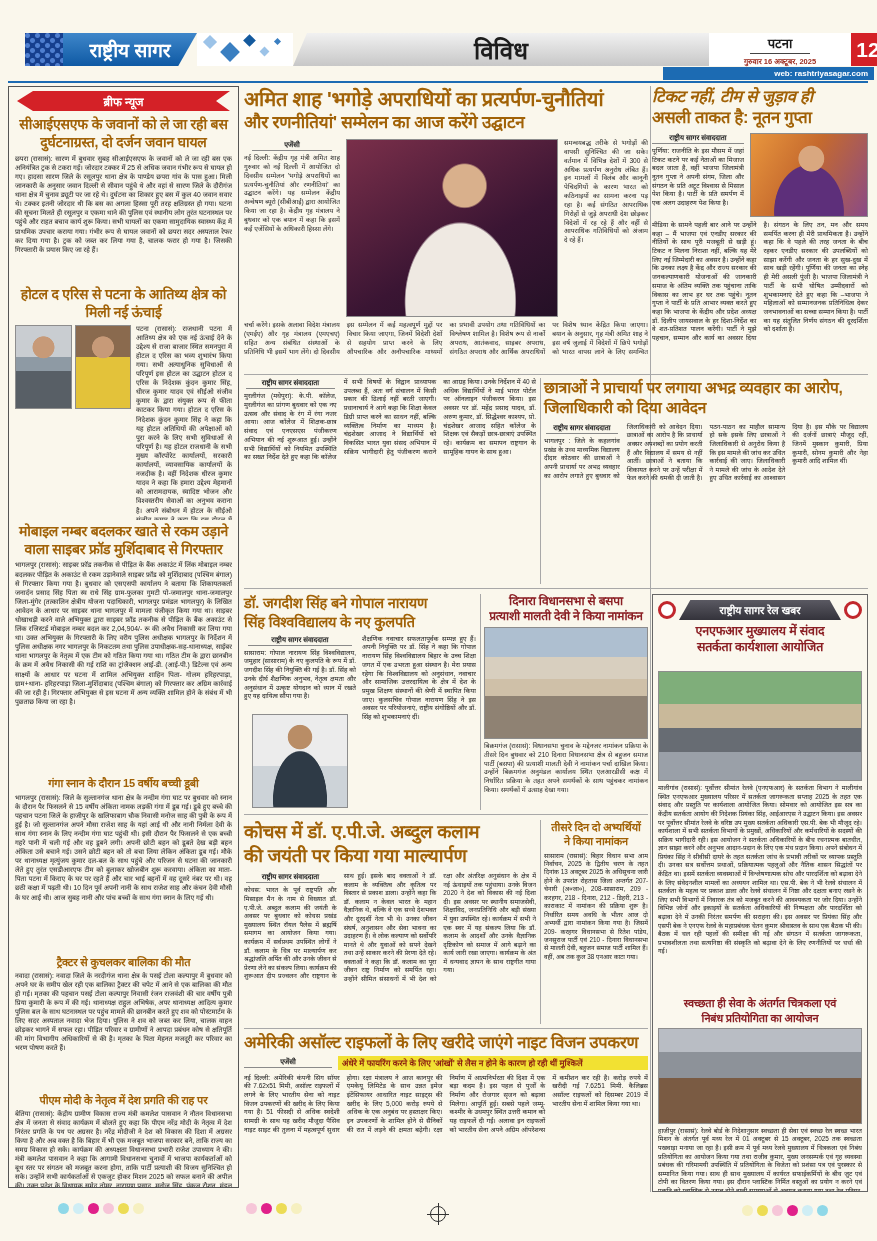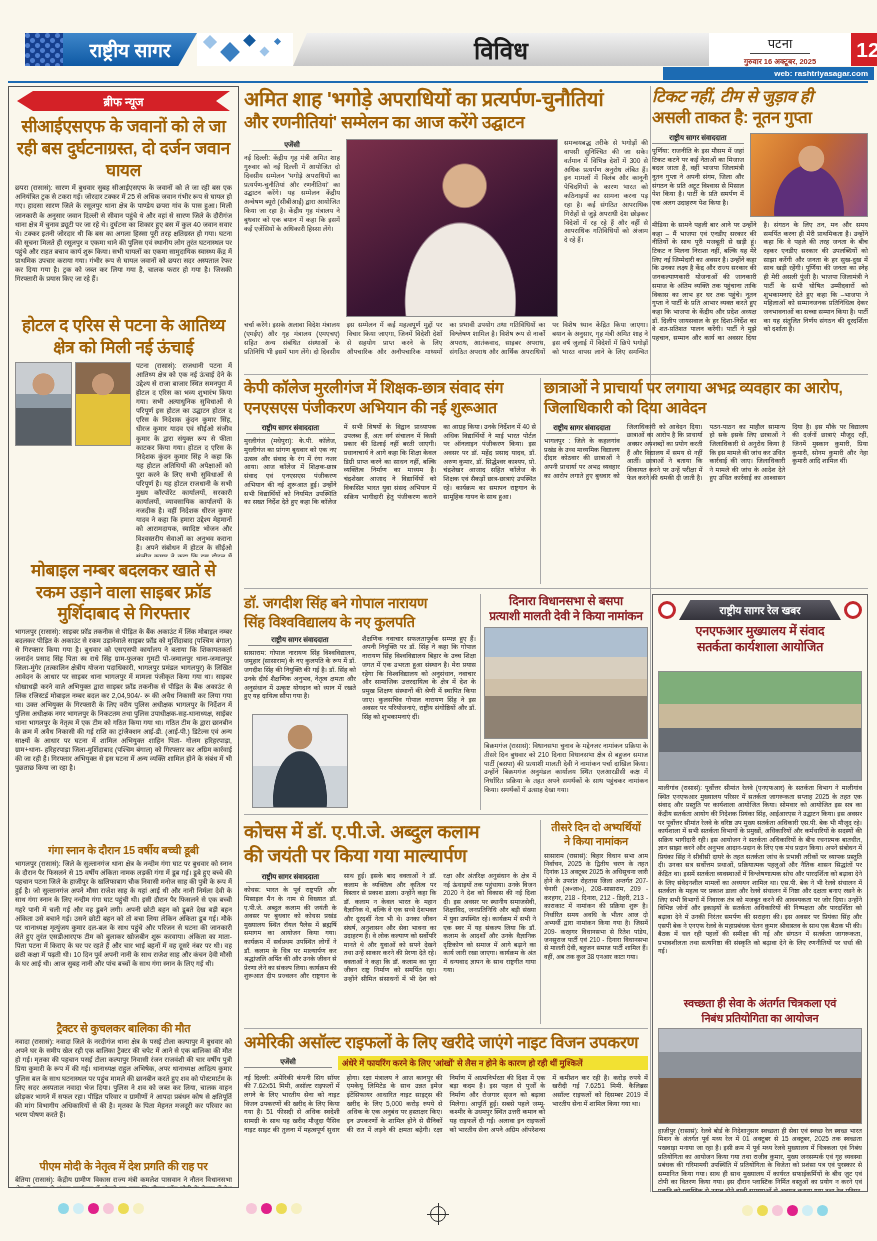--- a/index.html
+++ b/index.html
@@ -14,21 +14,21 @@
      #163f8e;background-size:10px 10px;}
   .hdr-name{width:134px;background:linear-gradient(180deg,#3f87ca,#0e59a4);color:#fff;
      font-weight:800;font-size:19px;display:flex;align-items:center;justify-content:center;
      clip-path:polygon(0 0,100% 0,86% 100%,0 100%);}
   .hdr-diamonds{width:96px;position:relative;background:#fff;}
   .dia{position:absolute;transform:rotate(45deg);}
   .hdr-mid{flex:1;background:linear-gradient(180deg,#f1f1f1,#c7c7c7);display:flex;
      align-items:center;justify-content:center;font-weight:800;font-size:24px;color:#1c1c1c;
      clip-path:polygon(14px 0,100% 0,100% 100%,0 100%);}
   .hdr-edition{width:142px;background:#fff;display:flex;flex-direction:column;align-items:center;justify-content:center;}
-  .hdr-city{font-weight:400;font-size:13px;border-bottom:1px solid #444;padding:0 18px 1px;}
+  .hdr-city{font-weight:700;font-size:13px;border-bottom:1px solid #444;padding:0 18px 1px;}
   .hdr-date{font-weight:700;font-size:7.5px;color:#9c2b1f;margin-top:2px;}
   .hdr-page{width:34px;background:#d42127;color:#fff;font-weight:800;font-size:21px;
      display:flex;align-items:center;justify-content:center;}
   .web-strip{background:#1c6bb3;color:#fff;font-size:8px;font-weight:700;
      display:flex;align-items:center;justify-content:flex-end;padding-right:6px;}
   
   .hl{font-weight:800;color:#a16207;margin:0;letter-spacing:-0.2px;}
   .hl-c{text-align:center;}
   .maroon{color:#8b1f24;}
   .byline{font-size:7px;font-weight:700;text-align:center;border-bottom:1px solid #8a8a8a;
@@ -38,21 +38,21 @@
   .cols3{column-count:3;column-gap:7px;}
   .cols4{column-count:4;column-gap:7px;}
   .photo{border:1px solid #8d8d8d;box-sizing:border-box;}
   .vline{position:absolute;width:1px;background:#a8a8a8;}
   .hline{position:absolute;height:1px;background:#a8a8a8;}
   
   .left-box{border:1px solid #555;box-sizing:border-box;padding:3px 6px;overflow:hidden;}
   .ribbon{height:20px;background:#d42127;color:#fff;font-weight:800;font-size:11.5px;
      display:flex;align-items:center;justify-content:center;margin:1px 2px 5px;
      clip-path:polygon(16px 0,100% 0,calc(100% - 14px) 50%,100% 100%,16px 100%,0 50%);}
-  .brief-hl{font-size:17px;line-height:1.28;margin:3px 0 2px;}
+  .brief-hl{font-size:14px;line-height:1.28;margin:3px 0 2px;}
   .brief-body{margin-bottom:4px;}
   .photo-pair{float:left;width:116px;height:84px;display:flex;gap:3px;margin:1px 5px 2px 0;}
   .photo-pair .photo{flex:1;}
   .man-suit{background:radial-gradient(circle at 50% 26%, #c79a78 0 16%, transparent 17%),
      linear-gradient(180deg,#c9cdd1 0 38%,#8e9aa4 38% 55%,#585f66 55%);}
   .man-yellow{background:radial-gradient(circle at 50% 26%, #c79a78 0 16%, transparent 17%),
      linear-gradient(180deg,#8a6a4e 0 38%,#e3c23a 38%);}
   
   .amit-photo{background:
      radial-gradient(circle at 56% 26%, #d9b08c 0 12%, transparent 13%),
@@ -178,21 +178,20 @@
       </div>
       <div class="photo nutan-photo abs" style="right:0;top:0;width:118px;height:84px;"></div>
     </div>
     <div class="body-text cols2" style="height:186px;font-size:6.5px;">मीडिया के सामने पहली बार आने पर उन्होंने कहा – मैं भाजपा एवं एनडीए सरकार की नीतियों के साथ पूरी मजबूती से खड़ी हूं। टिकट न मिलना निराशा नहीं, बल्कि यह मेरे लिए नई जिम्मेदारी का अवसर है। उन्होंने कहा कि उनका लक्ष्य है केंद्र और राज्य सरकार की जनकल्याणकारी योजनाओं की जानकारी समाज के अंतिम व्यक्ति तक पहुंचाना ताकि विकास का लाभ हर घर तक पहुंचे। नूतन गुप्ता ने पार्टी के प्रति आभार व्यक्त करते हुए कहा कि भाजपा के केंद्रीय और प्रदेश अध्यक्ष डॉ. दिलीप जायसवाल के हर दिशा-निर्देश का वे शत-प्रतिशत पालन करेंगी। पार्टी ने मुझे पहचान, सम्मान और कार्य का अवसर दिया है। संगठन के लिए तन, मन और समय समर्पित करना ही मेरी प्राथमिकता है। उन्होंने कहा कि वे पहले की तरह जनता के बीच रहकर एनडीए सरकार की उपलब्धियों को साझा करेंगी और जनता के हर सुख-दुख में साथ खड़ी रहेंगी। पूर्णिया की जनता का स्नेह ही मेरी असली पूंजी है। भाजपा जिलामंत्री ने पार्टी के सभी घोषित उम्मीदवारों को शुभकामनाएं देते हुए कहा कि –भाजपा ने महिलाओं को सम्मानजनक प्रतिनिधित्व देकर जनभावनाओं का सच्चा सम्मान किया है। पार्टी का यह संतुलित निर्णय संगठन की दूरदर्शिता को दर्शाता है।</div>
   </section>
 
   <div class="vline" style="left:650px;top:86px;height:1106px;"></div>
   <div class="hline" style="left:244px;top:374px;width:624px;"></div>
 
   <section class="abs" style="left:244px;top:378px;width:292px;height:206px;">
-    <h2 class="hl" style="font-size:15.5px;line-height:1.32;margin-bottom:4px;">केपी कॉलेज मुरलीगंज में शिक्षक-छात्र संवाद संग एनएसएस पंजीकरण अभियान की नई शुरूआत</h2>
     <div class="body-text cols3" style="height:152px;font-size:6.5px;">
       <div class="byline" style="margin:0 2px 3px;">राष्ट्रीय सागर संवाददाता</div>
       <span>मुरलीगंज (मधेपुरा): के.पी. कॉलेज, मुरलीगंज का प्रांगण बुधवार को एक नए उत्सव और संवाद के रंग में रंगा नजर आया। आज कॉलेज में शिक्षक-छात्र संवाद एवं एनएसएस पंजीकरण अभियान की नई शुरूआत हुई। उन्होंने सभी विद्यार्थियों को नियमित उपस्थिति का सख्त निर्देश देते हुए कहा कि कॉलेज में सभी विषयों के विद्वान प्राध्यापक उपलब्ध हैं, अतः वर्ग संचालन में किसी प्रकार की ढिलाई नहीं बरती जाएगी। प्रधानाचार्य ने आगे कहा कि शिक्षा केवल डिग्री प्राप्त करने का साधन नहीं, बल्कि व्यक्तित्व निर्माण का माध्यम है। चंद्रशेखर आजाद ने विद्यार्थियों को विकसित भारत युवा संसद अभियान में सक्रिय भागीदारी हेतु पंजीकरण कराने का आग्रह किया। उनके निर्देशन में 40 से अधिक विद्यार्थियों ने माई भारत पोर्टल पर ऑनलाइन पंजीकरण किया। इस अवसर पर डॉ. महेंद्र प्रसाद यादव, डॉ. अरुण कुमार, डॉ. सिद्धेश्वर काश्यप, प्रो. चंद्रशेखर आजाद सहित कॉलेज के शिक्षक एवं सैकड़ों छात्र-छात्राएं उपस्थित रहे। कार्यक्रम का समापन राष्ट्रगान के सामूहिक गायन के साथ हुआ।</span>
     </div>
   </section>
 
   <div class="vline" style="left:540px;top:378px;height:206px;"></div>
 
   <section class="abs" style="left:544px;top:378px;width:324px;height:206px;">
     <h2 class="hl" style="font-size:15.5px;line-height:1.32;margin-bottom:4px;">छात्राओं ने प्राचार्या पर लगाया अभद्र व्यवहार का आरोप, जिलाधिकारी को दिया आवेदन</h2>

